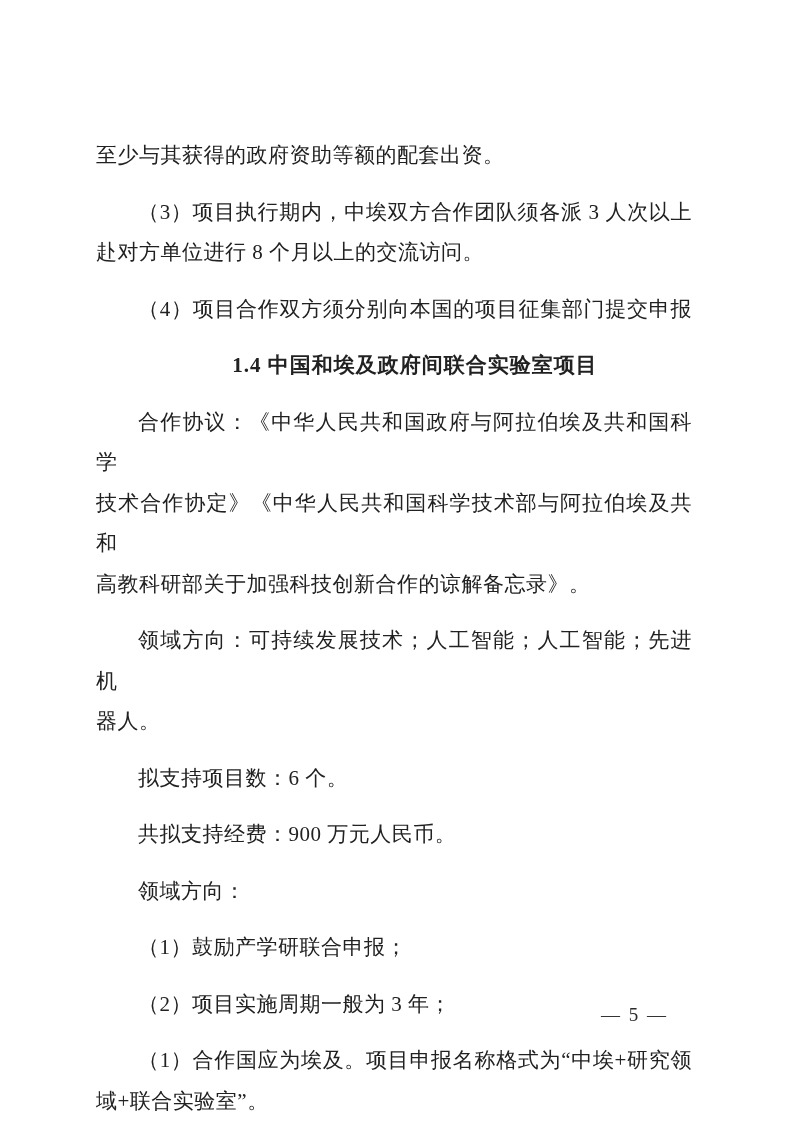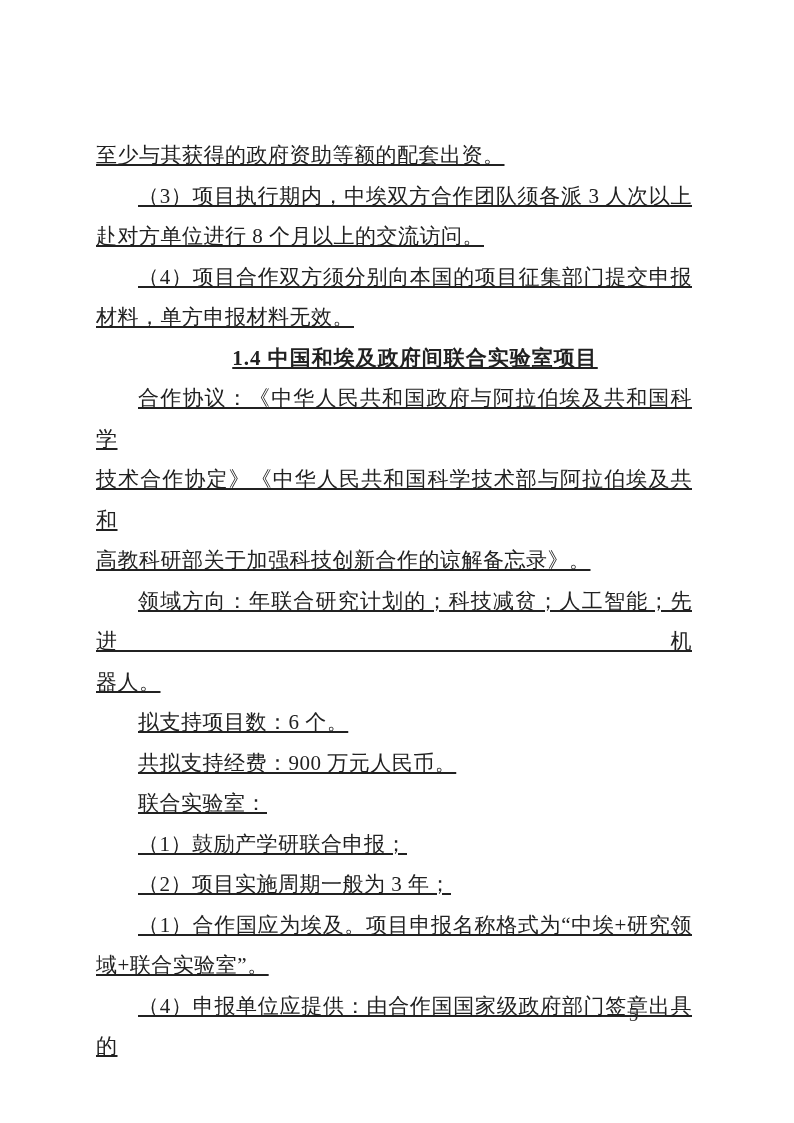--- a/index.html
+++ b/index.html
@@ -19,33 +19,34 @@
   .content {
     position: absolute;
     left: 96px;
     top: 135px;
     width: 596px;
     font-size: 21px;
     line-height: 40.5px;
     text-align: left;
     letter-spacing: 0.5px;
   }
-  .para { margin: 0; padding: 0; text-decoration: underline; }
+  .para { margin: 0; padding: 0; }
   .line {
     white-space: nowrap;
     text-align: left;
   }
   .line.fill {
     white-space: normal;
     text-align: justify;
     text-align-last: justify;
     text-justify: inter-character;
   }
   .line.indent {
     text-indent: 42px;
+    margin-top: 16px;
   }
   .line.heading {
     font-weight: bold;
     letter-spacing: 1px;
     text-align: center;
   }
   .page-number {
     position: absolute;
     top: 1005px;
     left: 601px;
@@ -66,48 +67,47 @@
       <div class="line">至少与其获得的政府资助等额的配套出资。</div>
     </div>
 
     <div class="para">
       <div class="line indent fill">（3）项目执行期内，中埃双方合作团队须各派 3 人次以上</div>
       <div class="line">赴对方单位进行 8 个月以上的交流访问。</div>
     </div>
 
     <div class="para">
       <div class="line indent fill">（4）项目合作双方须分别向本国的项目征集部门提交申报</div>
-      <div class="line">材料，单方申报材料无效。</div>
     </div>
 
     <div class="para">
       <div class="line indent heading">1.4 中国和埃及政府间联合实验室项目</div>
     </div>
 
     <div class="para">
       <div class="line indent fill">合作协议：《中华人民共和国政府与阿拉伯埃及共和国科学</div>
       <div class="line fill">技术合作协定》《中华人民共和国科学技术部与阿拉伯埃及共和</div>
       <div class="line">高教科研部关于加强科技创新合作的谅解备忘录》。</div>
     </div>
 
     <div class="para">
-      <div class="line indent fill">领域方向：年联合研究计划的；科技减贫；人工智能；先进机</div>
+      <div class="line indent fill">领域方向：可持续发展技术；人工智能；人工智能；先进机</div>
       <div class="line">器人。</div>
     </div>
 
     <div class="para">
       <div class="line indent">拟支持项目数：6 个。</div>
     </div>
 
     <div class="para">
       <div class="line indent">共拟支持经费：900 万元人民币。</div>
     </div>
 
     <div class="para">
-      <div class="line indent">联合实验室：</div>
+      <div class="line indent">领域方向：</div>
     </div>
 
     <div class="para">
       <div class="line indent">（1）鼓励产学研联合申报；</div>
     </div>
 
     <div class="para">
       <div class="line indent">（2）项目实施周期一般为 3 年；</div>
     </div>
 

